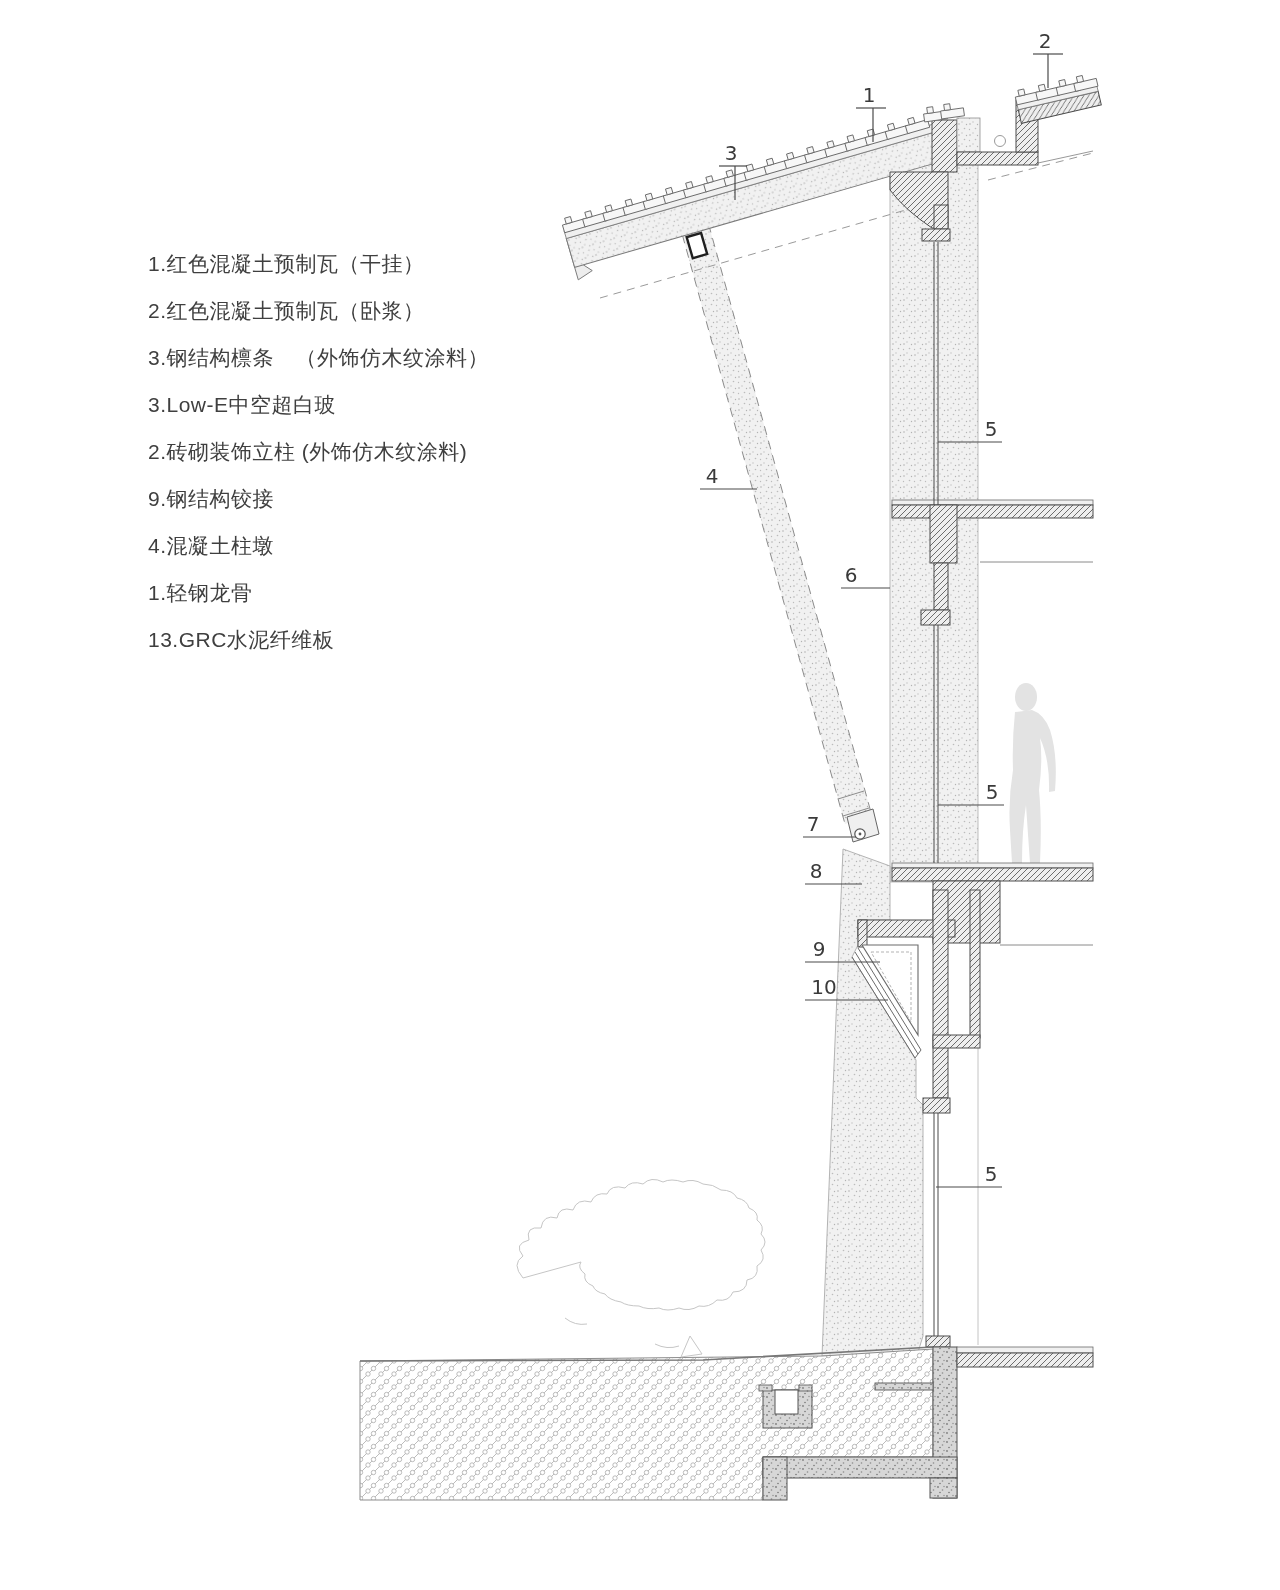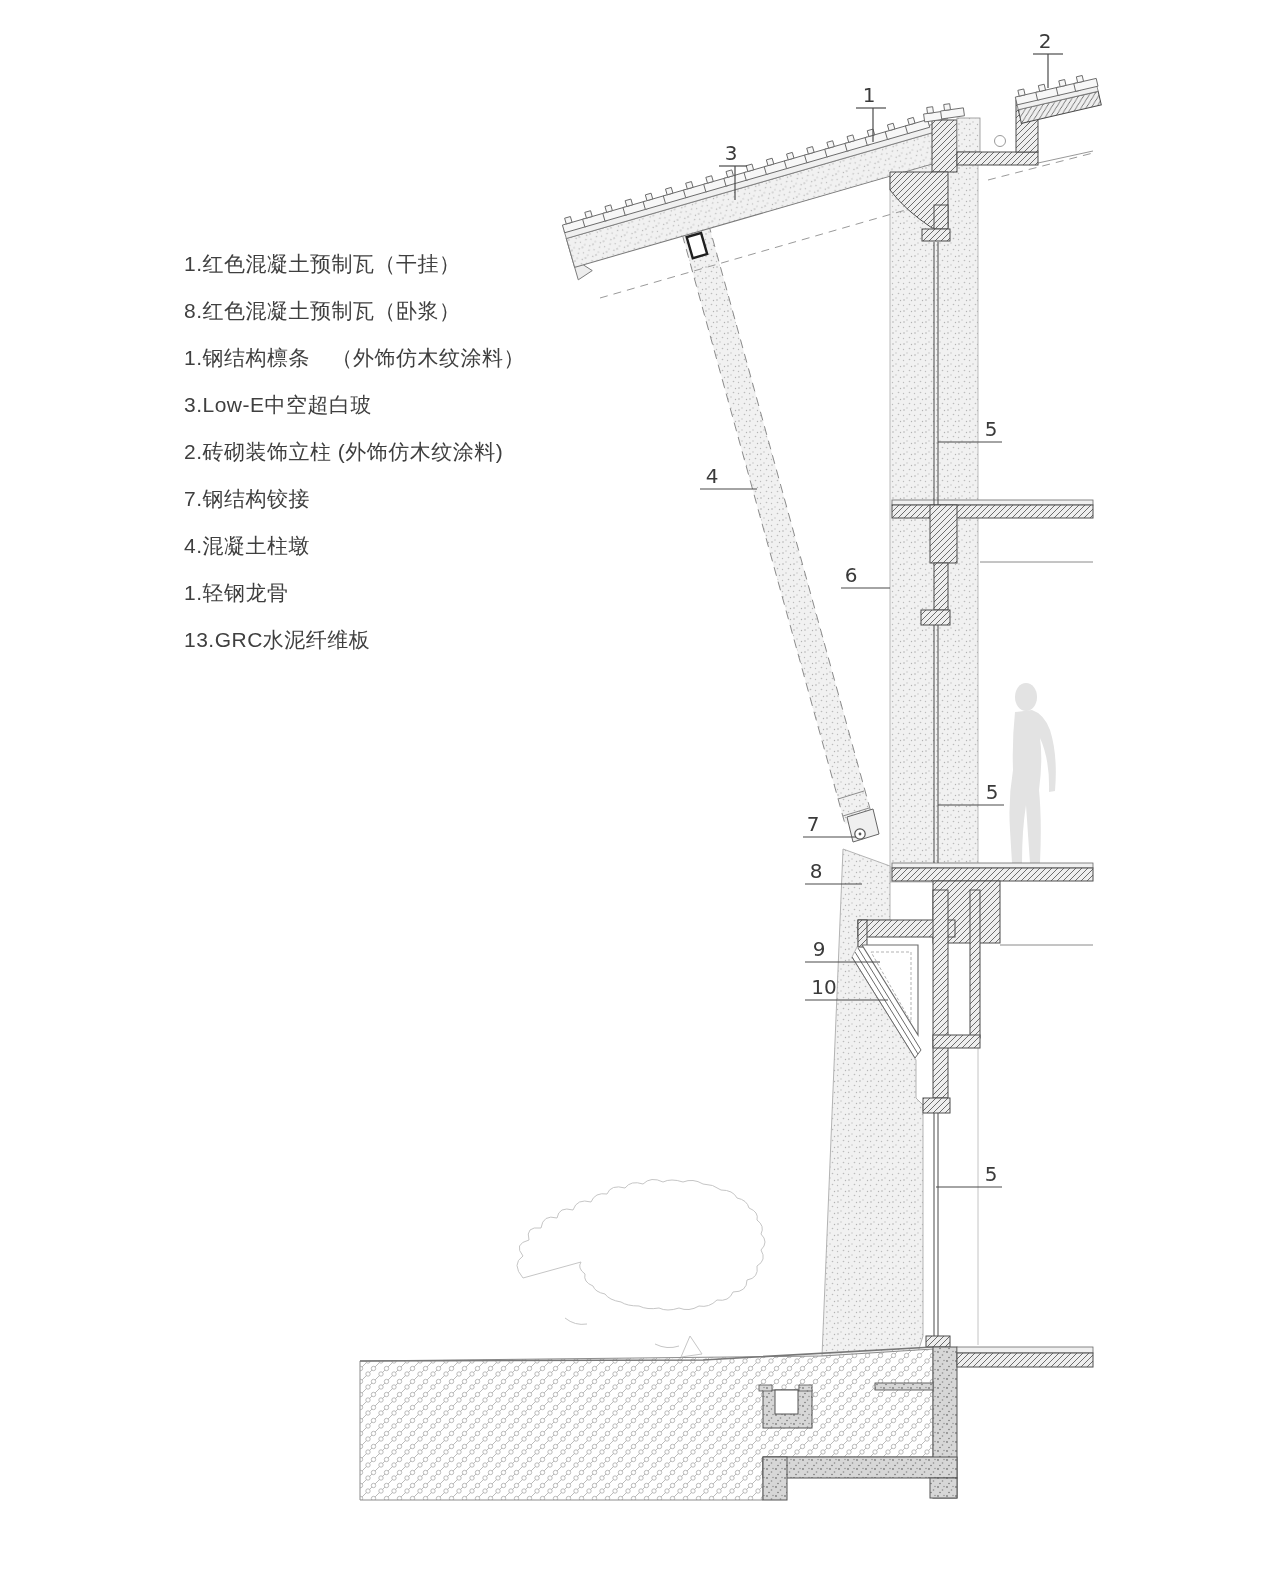--- a/index.html
+++ b/index.html
@@ -1,34 +1,34 @@
 <!DOCTYPE html>
 <html><head>
 <meta charset="utf-8">
 <style>
   html,body{margin:0;padding:0;background:#ffffff;}
   #page{position:relative;width:1280px;height:1590px;background:#ffffff;overflow:hidden;
         font-family:"Liberation Sans","DejaVu Sans",sans-serif;}
   #legend{position:absolute;left:148px;top:240px;margin:0;padding:0;list-style:none;
           font-size:21px;color:#3f3f3f;letter-spacing:0.5px;}
-  #legend li{height:47px;line-height:47px;white-space:nowrap;margin-left:36px;}
+  #legend li{height:47px;line-height:47px;white-space:nowrap;}
   #drawing{position:absolute;left:0;top:0;}
   .callout-text{font-family:"DejaVu Sans","Liberation Sans",sans-serif;font-size:20px;fill:#3a3a3a;}
 </style>
 </head>
 <body>
 <div id="page">
 
 <ul id="legend">
   <li>1.红色混凝土预制瓦（干挂）</li>
-  <li>8.红色混凝土预制瓦（卧浆）</li>
-  <li>1.钢结构檩条　（外饰仿木纹涂料）</li>
+  <li>2.红色混凝土预制瓦（卧浆）</li>
+  <li>3.钢结构檩条　（外饰仿木纹涂料）</li>
   <li>3.Low-E中空超白玻</li>
   <li>2.砖砌装饰立柱 (外饰仿木纹涂料)</li>
-  <li>7.钢结构铰接</li>
+  <li>9.钢结构铰接</li>
   <li>4.混凝土柱墩</li>
   <li>1.轻钢龙骨</li>
   <li>13.GRC水泥纤维板</li>
 </ul>
 
 <svg id="drawing" width="1280" height="1590" viewBox="0 0 1280 1590">
   <defs>
     <pattern id="hatch" width="6" height="6" patternUnits="userSpaceOnUse">
       <rect width="6" height="6" fill="#eeeeee"></rect>
       <path d="M-1,7 L7,-1 M2,10 L10,2" stroke="#5d5d5d" stroke-width="0.9"></path>

